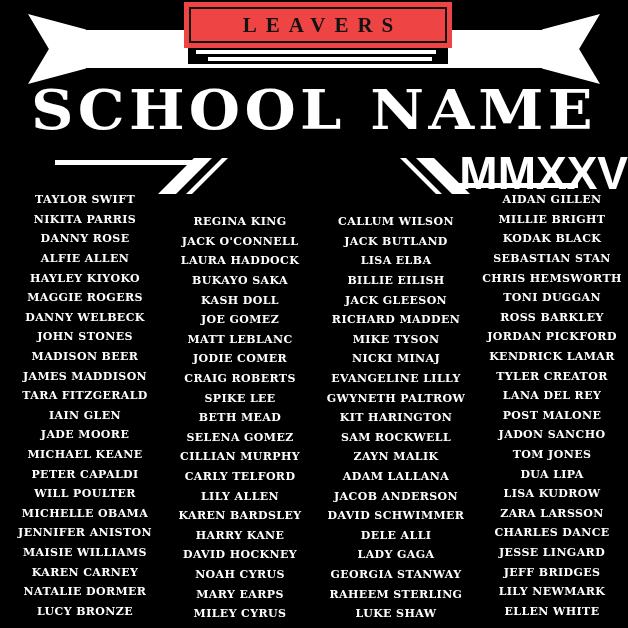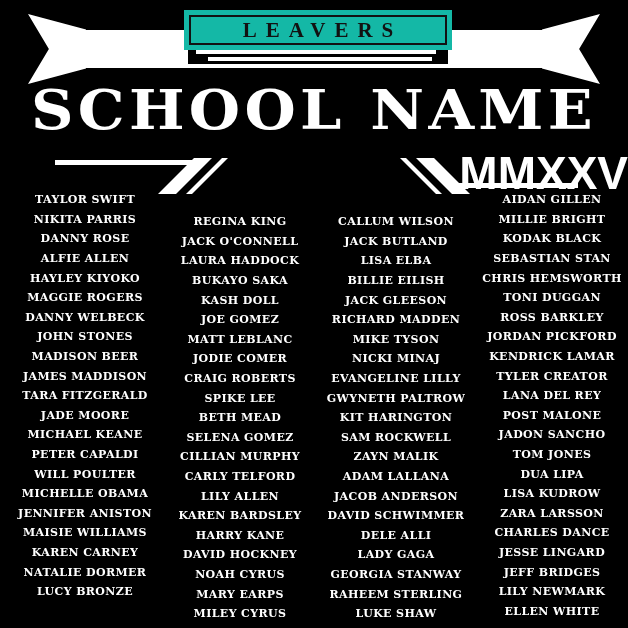--- a/index.html
+++ b/index.html
@@ -10,22 +10,22 @@
   .tail{position:absolute;top:14px;width:58px;height:70px;background:#fff;}
   .tail-left{left:28px;clip-path:polygon(0 0,100% 22%,100% 78%,0 100%,36% 50%);}
   .tail-right{left:542px;clip-path:polygon(100% 0,0 22%,0 78%,100% 100%,64% 50%);}
   .band{position:absolute;top:30px;height:38px;background:#fff;}
   .band-left{left:68px;width:120px;}
   .band-right{left:448px;width:114px;}
   .band-edge{position:absolute;left:96px;top:64px;width:440px;height:4px;background:#fff;}
   .stack{position:absolute;background:#fff;}
   .stack-1{left:196px;top:50px;width:240px;height:4px;}
   .stack-2{left:208px;top:57px;width:224px;height:4px;}
-  .plate{position:absolute;left:184px;top:2px;width:268px;height:40px;background:#14b8a6;
-         display:flex;align-items:center;justify-content:center;margin-top:8px;}
+  .plate{position:absolute;left:184px;top:2px;width:268px;height:46px;background:#ef4444;
+         display:flex;align-items:center;justify-content:center;}
   .plate::before{content:"";position:absolute;inset:5px;border:2px solid #121212;}
   .plate-text{position:relative;color:#121212;font-family:"Liberation Serif",serif;
          font-weight:bold;font-size:21px;letter-spacing:9px;text-indent:9px;}
 
   
   .school-name{position:absolute;top:74px;left:0;width:628px;text-align:center;
          color:#fff;font-family:"DejaVu Serif",serif;font-weight:bold;font-size:55px;
          letter-spacing:4px;transform:scaleX(1.07);transform-origin:center;
          white-space:nowrap;line-height:72px;}
 
@@ -83,20 +83,21 @@
       <div class="name-row">NIKITA PARRIS</div>
       <div class="name-row">DANNY ROSE</div>
       <div class="name-row">ALFIE ALLEN</div>
       <div class="name-row">HAYLEY KIYOKO</div>
       <div class="name-row">MAGGIE ROGERS</div>
       <div class="name-row">DANNY WELBECK</div>
       <div class="name-row">JOHN STONES</div>
       <div class="name-row">MADISON BEER</div>
       <div class="name-row">JAMES MADDISON</div>
       <div class="name-row">TARA FITZGERALD</div>
+      <div class="name-row">IAIN GLEN</div>
       <div class="name-row">JADE MOORE</div>
       <div class="name-row">MICHAEL KEANE</div>
       <div class="name-row">PETER CAPALDI</div>
       <div class="name-row">WILL POULTER</div>
       <div class="name-row">MICHELLE OBAMA</div>
       <div class="name-row">JENNIFER ANISTON</div>
       <div class="name-row">MAISIE WILLIAMS</div>
       <div class="name-row">KAREN CARNEY</div>
       <div class="name-row">NATALIE DORMER</div>
       <div class="name-row">LUCY BRONZE</div>

